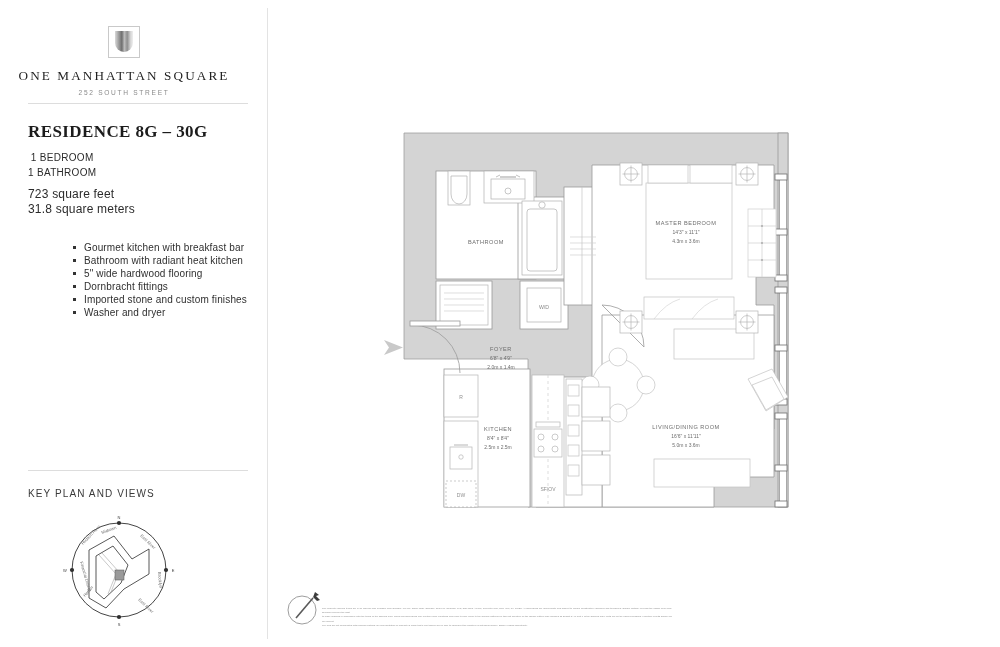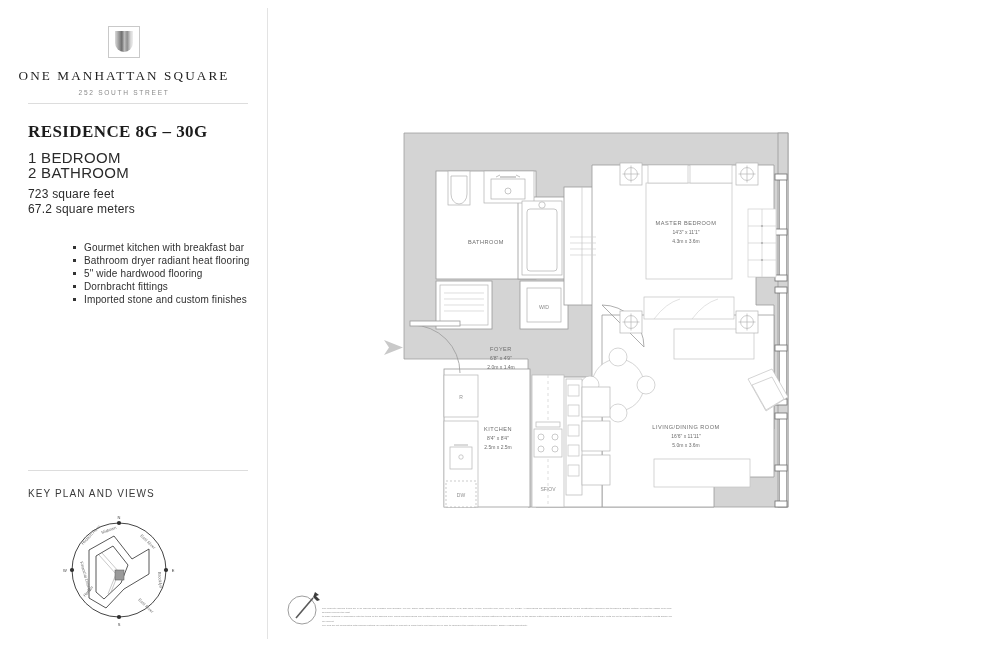--- a/index.html
+++ b/index.html
@@ -22,21 +22,21 @@
     border-radius:0 0 9px 9px;}
   .brand-name{font-family:"Liberation Serif", serif;font-size:13.2px;letter-spacing:2.1px;color:#1f1f1f;white-space:nowrap;}
   .brand-sub{font-size:6.6px;letter-spacing:1.7px;color:#8a8a8a;margin-top:5px;}
 
   .hr{position:absolute;left:28px;width:220px;height:1px;background:#dddddd;}
   .hr1{top:103px;}
   .hr2{top:470px;}
 
   .res-title{position:absolute;left:28px;top:122px;font-family:"Liberation Serif", serif;
     font-size:17px;font-weight:bold;letter-spacing:.4px;color:#1c1c1c;}
-  .beds{position:absolute;left:28px;top:150px;font-size:15px;line-height:15px;color:#2b2b2b;letter-spacing:.3px;}
+  .beds{position:absolute;left:28px;top:150px;font-size:10px;line-height:15px;color:#2b2b2b;letter-spacing:.3px;text-align:center;}
   .area{position:absolute;left:28px;top:187px;font-size:12px;line-height:15px;color:#2b2b2b;letter-spacing:.2px;}
 
   .feat{position:absolute;left:31px;top:225px;width:215px;}
   .feat li{list-style:none;position:relative;font-size:10px;line-height:13.1px;color:#2f2f2f;padding-left:13px;letter-spacing:.15px;}
   .feat li:before{content:"";position:absolute;left:2px;top:5px;width:2.6px;height:2.6px;background:#333;}
 
   .kp-title{position:absolute;left:28px;top:488px;font-size:10px;letter-spacing:1.1px;color:#3a3a3a;}
 
   .keyplan{position:absolute;left:52px;top:512px;width:135px;height:120px;}
 
@@ -61,34 +61,35 @@
       <div class="brand-name">ONE MANHATTAN SQUARE</div>
       <div class="brand-sub">252 SOUTH STREET</div>
     </div>
 
     <div class="hr hr1"></div>
 
     <div class="res-title">RESIDENCE 8G – 30G</div>
 
     <div class="beds">
       <div>1 BEDROOM</div>
-      <div>2 BATHROOM</div>
+      <div>1 BATHROOM</div>
     </div>
 
     <div class="area">
       <div>723 square feet</div>
-      <div>67.2 square meters</div>
+      <div>31.8 square meters</div>
     </div>
 
     <ul class="feat">
       <li>Gourmet kitchen with breakfast bar</li>
-      <li>Bathroom dryer radiant heat flooring</li>
+      <li>Bathroom with radiant heat kitchen</li>
       <li>5" wide hardwood flooring</li>
       <li>Dornbracht fittings</li>
       <li>Imported stone and custom finishes</li>
+      <li>Washer and dryer</li>
     </ul>
 
     <div class="hr hr2"></div>
 
     <div class="kp-title">KEY PLAN AND VIEWS</div>
 
     <div class="keyplan">
       <svg width="135" height="120" viewBox="0 0 135 120">
         <circle cx="67" cy="58" r="47" fill="none" stroke="#2f2f2f" stroke-width="0.9"></circle>
         <circle cx="67" cy="11" r="2.1" fill="#2f2f2f"></circle>

